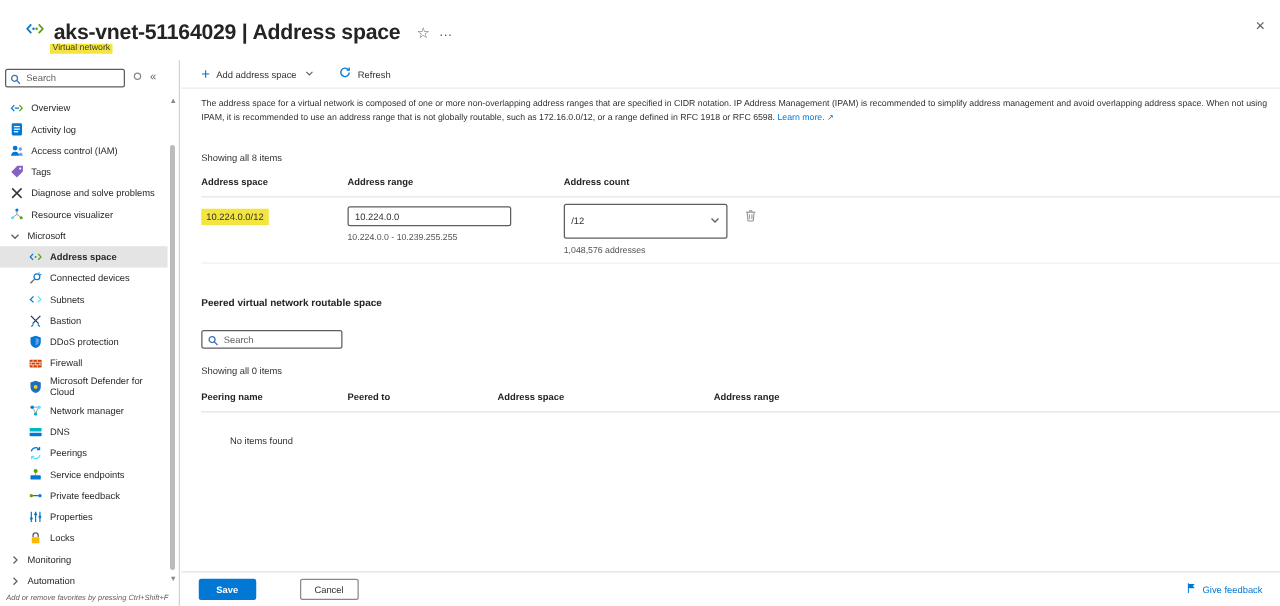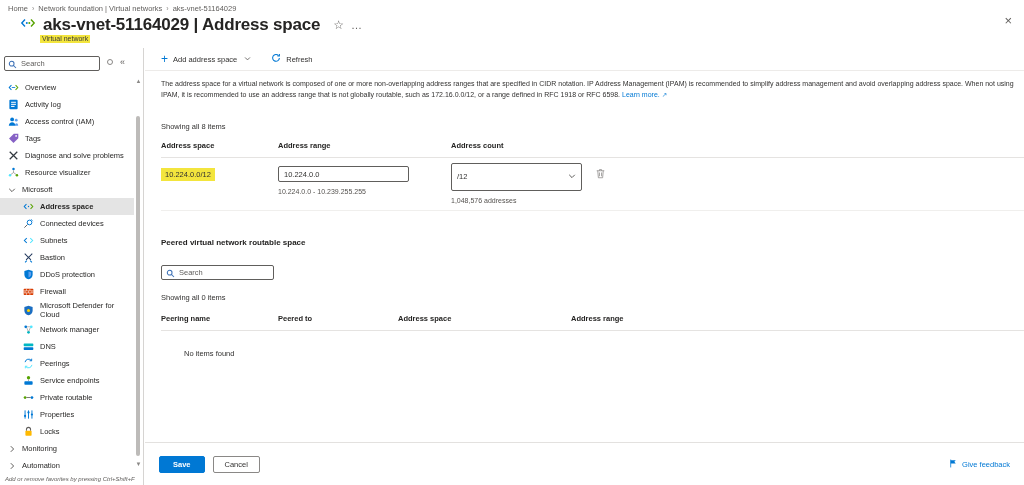--- a/index.html
+++ b/index.html
@@ -67,37 +67,30 @@
   .peered-title { margin:27px 0 0 16px; font-size:8px; font-weight:700; color:#252423; }
   .p-search-wrap { position:relative; margin:14px 0 0 16px; width:113px; }
   .p-search { width:113px; height:15px; border:1px solid #605e5c; border-radius:2px; font-size:7.5px; padding:0 3px 0 17px; color:#323130; font-family:inherit; outline:none; }
   .p-search::placeholder { color:#605e5c; }
   .p-search-icon { position:absolute; left:5px; top:3px; }
   .t2 { margin:12px 0 0 16px; }
   .t2 .t-head { grid-template-columns:117px 120px 173px auto; }
   .empty-msg { margin:18px 0 0 23px; font-size:7.5px; color:#323130; }
 
   
-  .footer { position:absolute; left:0; right:0; bottom:0; height:43px; border-top:1px solid #e3e1df; background:#fff; display:flex; align-items:center; padding:0 14px 0 14px; }
+  .footer { position:absolute; left:0; right:0; bottom:0; height:28px; border-top:1px solid #e3e1df; background:#fff; display:flex; align-items:center; padding:0 14px 0 14px;gap:27px; }
   .btn-primary { background:#0078d4; color:#fff; border:1px solid #0078d4; border-radius:2px; font-size:7.5px; font-weight:600; padding:3px 13px; cursor:pointer; font-family:inherit; }
   .btn-secondary { background:#fff; color:#323130; border:1px solid #8a8886; border-radius:2px; font-size:7.5px; padding:3px 11px; margin-left:8px; cursor:pointer; font-family:inherit; }
   .feedback { margin-left:auto; display:flex; align-items:center; gap:4px; color:#0078d4; font-size:7.5px; cursor:pointer; }
 </style>
 </head>
 <body>
 
 <div class="screen">
 
-  <div class="breadcrumb">
-    <span class="crumb">Home</span>
-    <span class="sep">›</span>
-    <span class="crumb">Network foundation | Virtual networks</span>
-    <span class="sep">›</span>
-    <span class="crumb">aks-vnet-51164029</span>
-  </div>
 
   <div class="title-row">
     <span>
       <svg width="16" height="16" viewBox="0 0 16 16">
           <path d="M5 4.5L1.8 8 5 11.5" stroke="#0078d4" fill="none" stroke-width="1.4"></path>
           <path d="M11 4.5L14.2 8 11 11.5" stroke="#57a300" fill="none" stroke-width="1.4"></path>
           <circle cx="6.8" cy="8" r="1" fill="#0078d4"></circle>
           <circle cx="9.3" cy="8" r="1" fill="#57a300"></circle>
         </svg>
     </span>
@@ -299,21 +292,21 @@
         <span class="lbl">Service endpoints</span>
       </div>
       <div class="nav-item sub">
         <span class="icn">
             <svg viewBox="0 0 16 16">
               <circle cx="3" cy="8" r="2" fill="#57a300"></circle>
               <circle cx="13" cy="8" r="2" fill="#0078d4"></circle>
               <path d="M5 8h6" stroke="#605e5c" stroke-width="1.2"></path>
             </svg>
           </span>
-        <span class="lbl">Private routable</span>
+        <span class="lbl">Private feedback</span>
       </div>
       <div class="nav-item sub">
         <span class="icn">
             <svg viewBox="0 0 16 16">
               <path d="M3 2v12M8 2v12M13 2v12" stroke="#0078d4" stroke-width="1.4"></path>
               <circle cx="3" cy="10" r="1.6" fill="#0078d4"></circle>
               <circle cx="8" cy="5" r="1.6" fill="#0078d4"></circle>
               <circle cx="13" cy="8" r="1.6" fill="#0078d4"></circle>
             </svg>
           </span>

